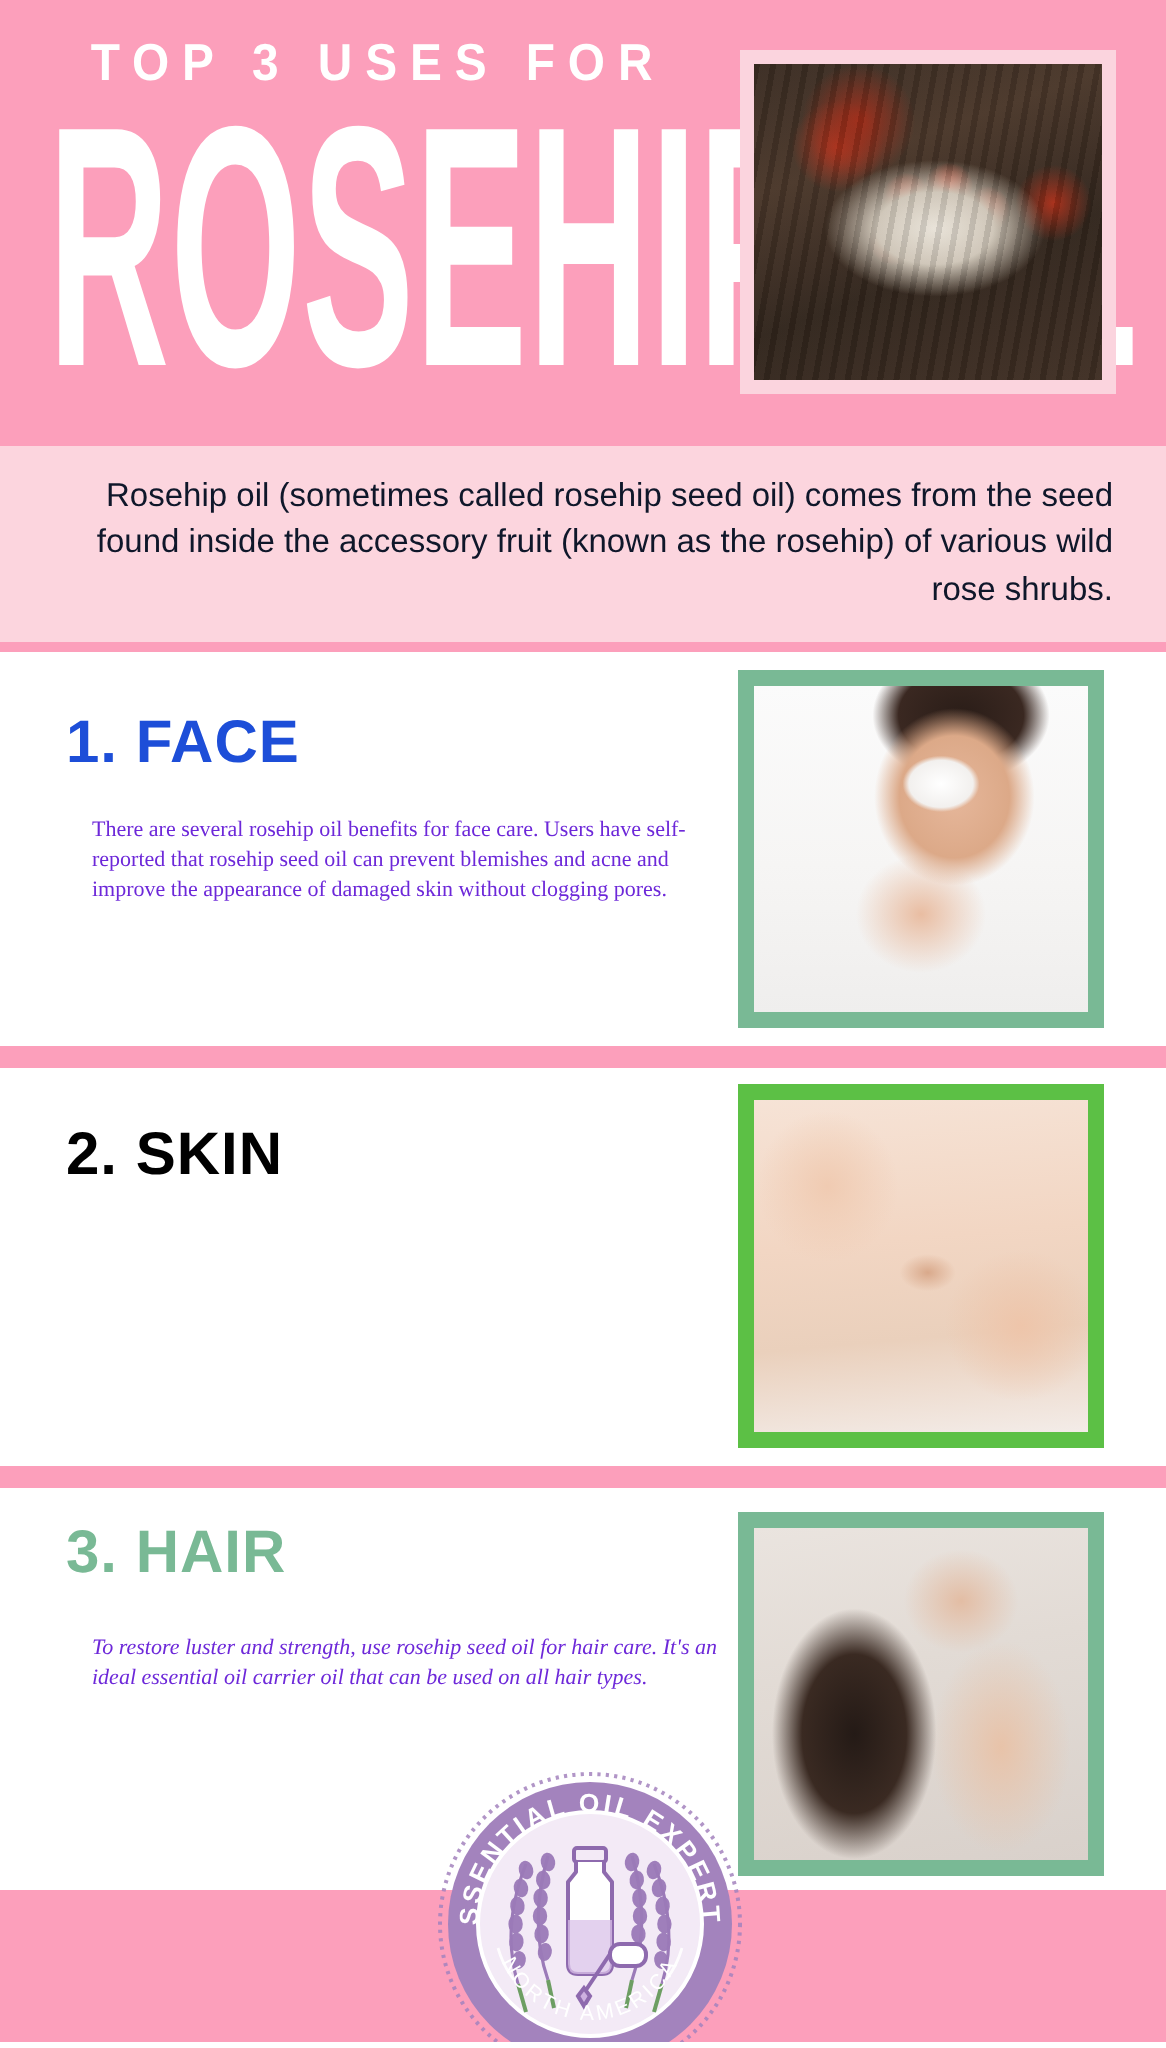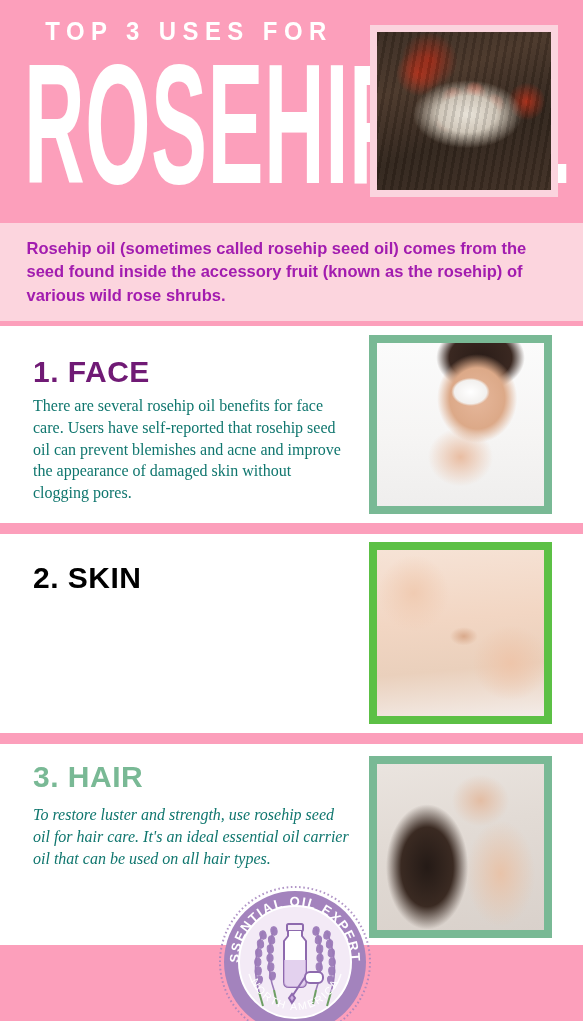--- a/index.html
+++ b/index.html
@@ -123,26 +123,26 @@
     background: #fc9fbb;
   }
   .intro::after {
     content: "";
     position: absolute;
     left: 0; bottom: 0;
     width: 100%; height: 5px;
     background: #fc9fbb;
   }
   .intro-text {
-    color: #a21caf;
+    color: #0f172a;
     font-family: "Liberation Sans", sans-serif;
-    font-weight: bold;
+    font-weight: normal;
     font-size: 16.5px;
     line-height: 1.42;
-    text-align: left;
+    text-align: right;
     width: 530px;
     margin: 0;
   }
 
   
   .section {
     position: absolute;
     left: 0;
     width: 583px;
     background: #ffffff;
@@ -158,24 +158,24 @@
     font-family: "Liberation Sans", sans-serif;
     font-weight: bold;
     font-size: 30px;
     letter-spacing: 0.5px;
     line-height: 1;
   }
   .sec-body {
     position: absolute;
     left: 33px;
     width: 318px;
-    margin: 0;
-    color: #0f766e;
+    margin: 13px;
+    color: #6d28d9;
     font-family: "Liberation Serif", serif;
-    font-size: 16px;
+    font-size: 11px;
     line-height: 1.36;
   }
   .sec-photo-frame {
     position: absolute;
     box-sizing: border-box;
     padding: 8px;
   }
   .divider {
     position: absolute;
     left: 0;
@@ -242,21 +242,21 @@
       <div class="photo photo-rosehips"></div>
     </div>
   </div>
 
   <div class="intro">
     <p class="intro-text">Rosehip oil (sometimes called rosehip seed oil) comes from the seed found inside the accessory fruit (known as the rosehip) of various wild rose shrubs.</p>
   </div>
 
   <div class="section" style="top:326px; height:197px;">
     <div class="section-inner">
-      <h2 class="sec-head" style="top:31px; color:#701a75;">1. FACE</h2>
+      <h2 class="sec-head" style="top:31px; color:#1d4ed8;">1. FACE</h2>
       <p class="sec-body" style="top:69px;">There are several rosehip oil benefits for face care. Users have self-reported that rosehip seed oil can prevent blemishes and acne and improve the appearance of damaged skin without clogging pores.</p>
       <div class="sec-photo-frame" style="left:369px; top:9px; width:183px; height:179px; background:#79b995;">
         <div class="photo photo-face"></div>
       </div>
     </div>
   </div>
   <div class="divider" style="top:523px;"></div>
 
   <div class="section" style="top:534px; height:199px;">
     <div class="section-inner">

